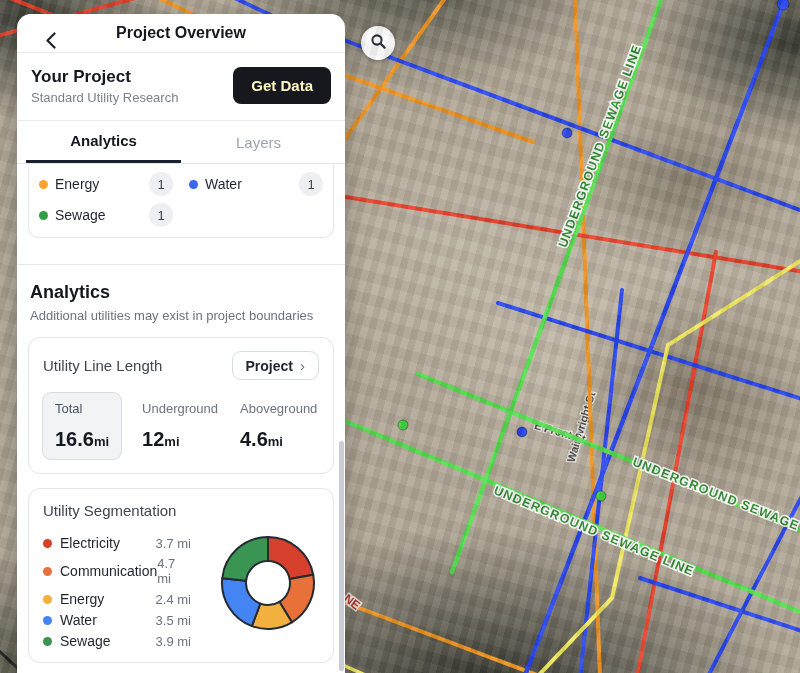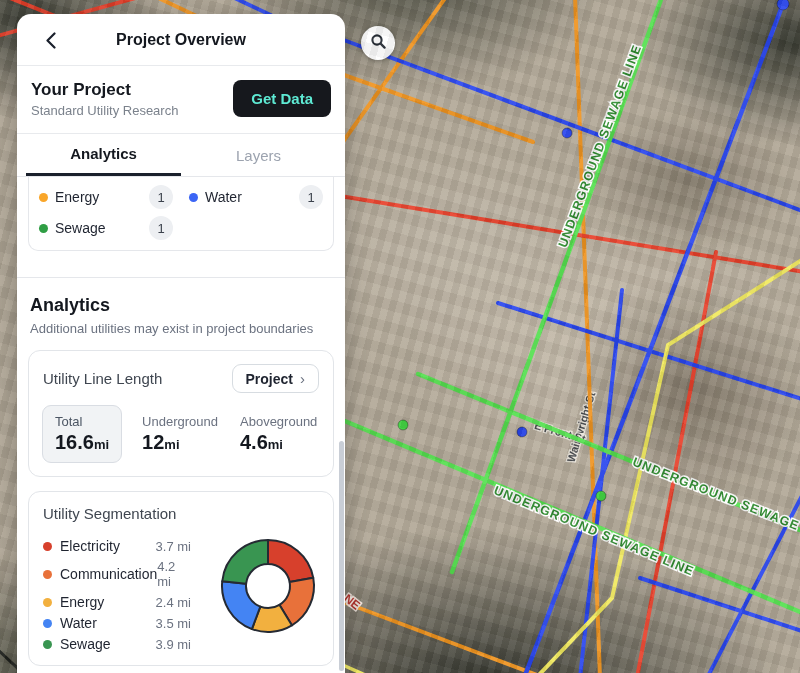--- a/index.html
+++ b/index.html
@@ -32,29 +32,29 @@
     stroke:#e9e4da;stroke-width:2.5px;paint-order:stroke;text-anchor:middle;}
   text.map-red{font-size:12px;font-weight:bold;fill:#b32b25;
     stroke:#f2e6dd;stroke-width:3px;paint-order:stroke;text-anchor:middle;}
 
   .search-btn{position:absolute;left:361px;top:26px;width:34px;height:34px;border-radius:50%;
     background:#fff;box-shadow:0 1px 5px rgba(0,0,0,.35);display:flex;align-items:center;justify-content:center;cursor:pointer;}
 
   
   .panel{position:absolute;left:17px;top:14px;width:328px;height:659px;background:#fff;
     border-radius:14px 14px 0 0;box-shadow:0 6px 24px rgba(0,0,0,.28);overflow:hidden;}
-  .p-header{height:52px;display:flex;align-items:center;justify-content:center;position:relative;
+  .p-header{height:39px;display:flex;align-items:center;justify-content:center;position:relative;
     border-bottom:1px solid #e8eaed;}
   .back-btn{position:absolute;left:20px;top:14px;width:28px;height:28px;display:flex;align-items:center;justify-content:center;cursor:pointer;}
   .p-title{font-size:16px;font-weight:bold;color:#14181f;}
   .p-project{display:flex;align-items:center;justify-content:space-between;padding:13px 14px 15px 14px;
     border-bottom:1px solid #e8eaed;}
   .proj-name{font-size:17px;font-weight:bold;color:#14181f;line-height:1.25;}
   .proj-sub{font-size:13px;color:#7b828c;margin-top:3px;}
-  .get-data{background:#16181d;color:#5eead4;font-size:15px;font-weight:bold;border:none;
+  .get-data{background:#16181d;color:#fef9c3;font-size:15px;font-weight:bold;border:none;
     border-radius:8px;padding:10px 18px;cursor:pointer;}
   .p-tabs{display:flex;height:43px;border-bottom:1px solid #e5e7eb;padding:0 9px;}
   .p-tab{flex:1;display:flex;align-items:center;justify-content:center;font-size:15px;color:#9ca3af;cursor:pointer;}
   .p-tab.active{color:#14181f;font-weight:bold;border-bottom:3px solid #1a202c;}
 
   .count-card{margin:0 11px;border:1px solid #e5e7eb;border-top:none;border-radius:0 0 10px 10px;
     padding:8px 10px 10px 10px;display:grid;grid-template-columns:1fr 1fr;column-gap:16px;row-gap:7px;}
   .count-cell{display:flex;align-items:center;}
   .dot{width:9px;height:9px;border-radius:50%;flex:0 0 9px;}
   .count-label{font-size:14px;color:#1f2430;margin-left:7px;}
@@ -71,21 +71,21 @@
   .card-title{font-size:15px;color:#3f4650;}
   .explore-btn{background:#fff;border:1px solid #d7dce1;border-radius:9px;padding:5px 13px;
     font-size:14px;color:#1f2430;font-weight:bold;cursor:pointer;display:flex;align-items:center;gap:7px;}
   .explore-btn .chev{color:#6b7280;font-weight:normal;font-size:15px;}
 
   .stats-row{display:flex;align-items:flex-start;gap:18px;margin-top:13px;}
   .stat{padding:8px 2px;cursor:pointer;}
   .stat.selected{background:#f1f3f5;border:1px solid #d9dde3;border-radius:9px;padding:8px 12px;margin:-1px 0 0 -1px;}
   .stat-label{font-size:13px;color:#6b7280;}
   .stat.selected .stat-label{color:#4b5563;}
-  .stat-value{margin-top:2px;font-weight:bold;color:#14181f;}
+  .stat-value{margin-top:12px;font-weight:bold;color:#14181f;}
   .stat-num{font-size:20px;}
   .stat-unit{font-size:13px;}
 
   .seg-body{display:flex;align-items:flex-start;gap:16px;margin-top:13px;}
   .seg-list{flex:1;display:flex;flex-direction:column;gap:5px;margin-top:3px;}
   .seg-row{display:flex;align-items:center;}
   .seg-name{font-size:14px;color:#1f2430;margin-left:8px;}
   .seg-val{margin-left:auto;font-size:13px;color:#6b7280;padding-right:10px;}
   .donut-wrap{width:102px;height:102px;flex:0 0 102px;}
 
@@ -223,21 +223,21 @@
       <div class="seg-body">
         <div class="seg-list" id="seg-list">
             <div class="seg-row">
               <span class="dot" style="background:#d7402c"></span>
               <span class="seg-name">Electricity</span>
               <span class="seg-val">3.7 mi</span>
             </div>
             <div class="seg-row">
               <span class="dot" style="background:#e8713a"></span>
               <span class="seg-name">Communication</span>
-              <span class="seg-val">4.2 mi</span>
+              <span class="seg-val">4.7 mi</span>
             </div>
             <div class="seg-row">
               <span class="dot" style="background:#f2b03f"></span>
               <span class="seg-name">Energy</span>
               <span class="seg-val">2.4 mi</span>
             </div>
             <div class="seg-row">
               <span class="dot" style="background:#4484f3"></span>
               <span class="seg-name">Water</span>
               <span class="seg-val">3.5 mi</span>

